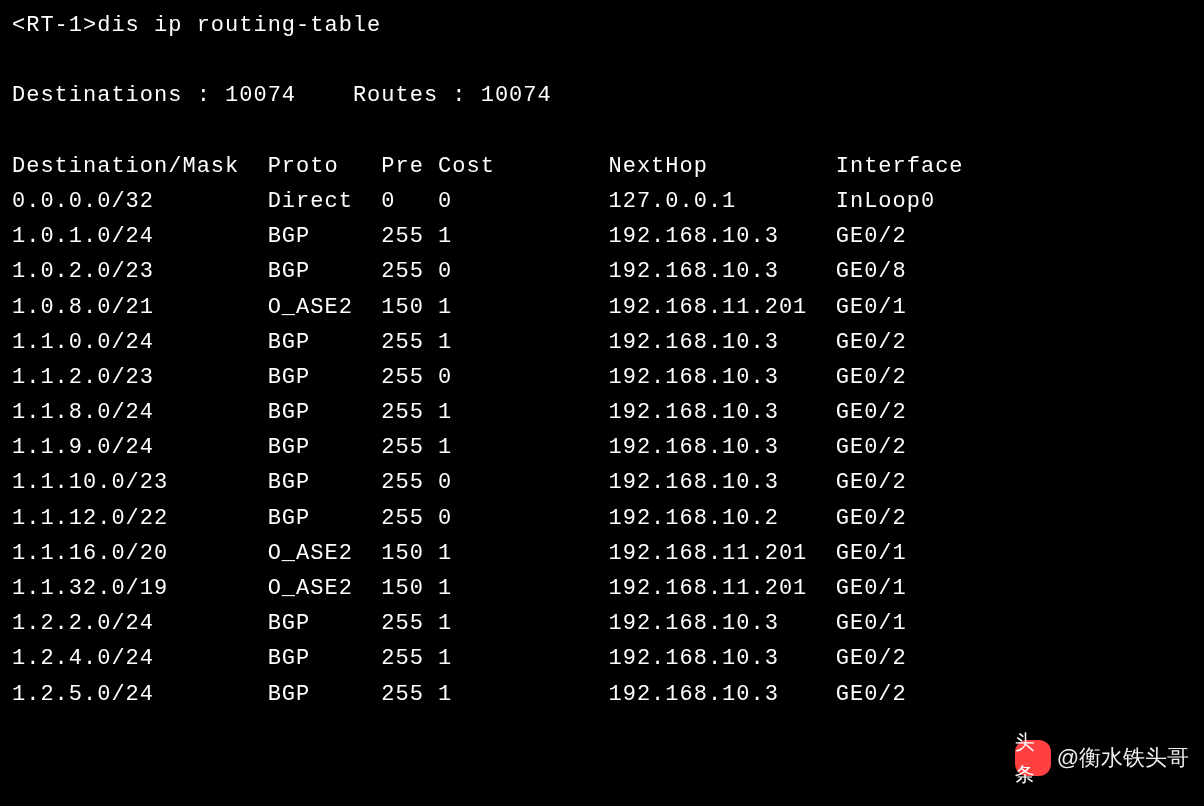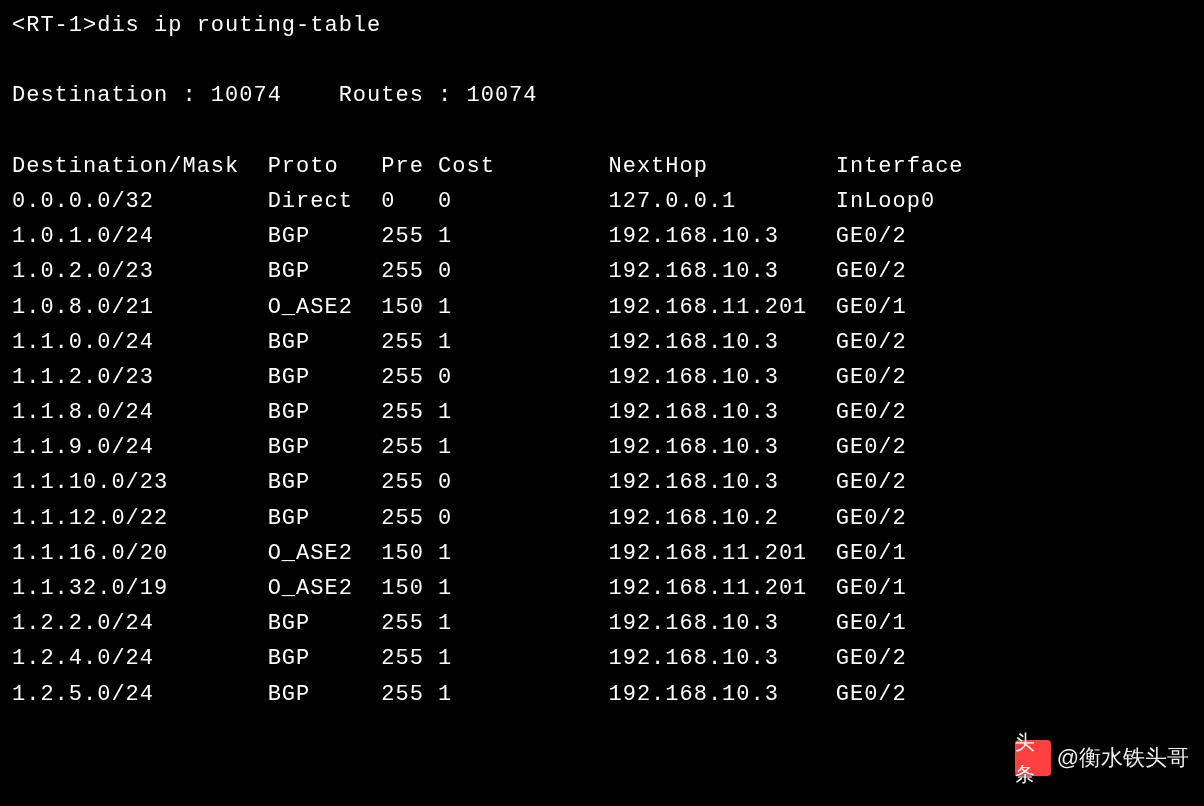--- a/index.html
+++ b/index.html
@@ -33,42 +33,42 @@
     .watermark-logo {
       display: flex;
       align-items: center;
       justify-content: center;
       width: 36px;
       height: 36px;
       background: #ff4040;
       color: #fff;
       font-size: 20px;
       font-family: sans-serif;
-      border-radius: 4px;
+      border-radius: 12px;
     }
     .watermark-text {
       font-family: sans-serif;
       font-size: 22px;
       color: #eeeeee;
       letter-spacing: 0;
     }
   </style>
 </head>
 <body>
 
 <div>
   <div class="line"><span>&lt;RT-1&gt;</span><span>dis ip routing-table</span></div>
   <div class="line"> </div>
-  <div class="line"><span>Destination : </span><span>10074</span>    <span>Routes : </span><span>10074</span></div>
+  <div class="line"><span>Destinations : </span><span>10074</span>    <span>Routes : </span><span>10074</span></div>
   <div class="line"> </div>
   <div class="line" id="header-row">Destination/Mask  Proto   Pre Cost        NextHop         Interface</div>
   <div id="table-body">
       <div class="line">0.0.0.0/32        Direct  0   0           127.0.0.1       InLoop0</div>
       <div class="line">1.0.1.0/24        BGP     255 1           192.168.10.3    GE0/2</div>
-      <div class="line">1.0.2.0/23        BGP     255 0           192.168.10.3    GE0/2</div>
+      <div class="line">1.0.2.0/23        BGP     255 0           192.168.10.3    GE0/8</div>
       <div class="line">1.0.8.0/21        O_ASE2  150 1           192.168.11.201  GE0/1</div>
       <div class="line">1.1.0.0/24        BGP     255 1           192.168.10.3    GE0/2</div>
       <div class="line">1.1.2.0/23        BGP     255 0           192.168.10.3    GE0/2</div>
       <div class="line">1.1.8.0/24        BGP     255 1           192.168.10.3    GE0/2</div>
       <div class="line">1.1.9.0/24        BGP     255 1           192.168.10.3    GE0/2</div>
       <div class="line">1.1.10.0/23       BGP     255 0           192.168.10.3    GE0/2</div>
       <div class="line">1.1.12.0/22       BGP     255 0           192.168.10.2    GE0/2</div>
       <div class="line">1.1.16.0/20       O_ASE2  150 1           192.168.11.201  GE0/1</div>
       <div class="line">1.1.32.0/19       O_ASE2  150 1           192.168.11.201  GE0/1</div>
       <div class="line">1.2.2.0/24        BGP     255 1           192.168.10.3    GE0/1</div>

